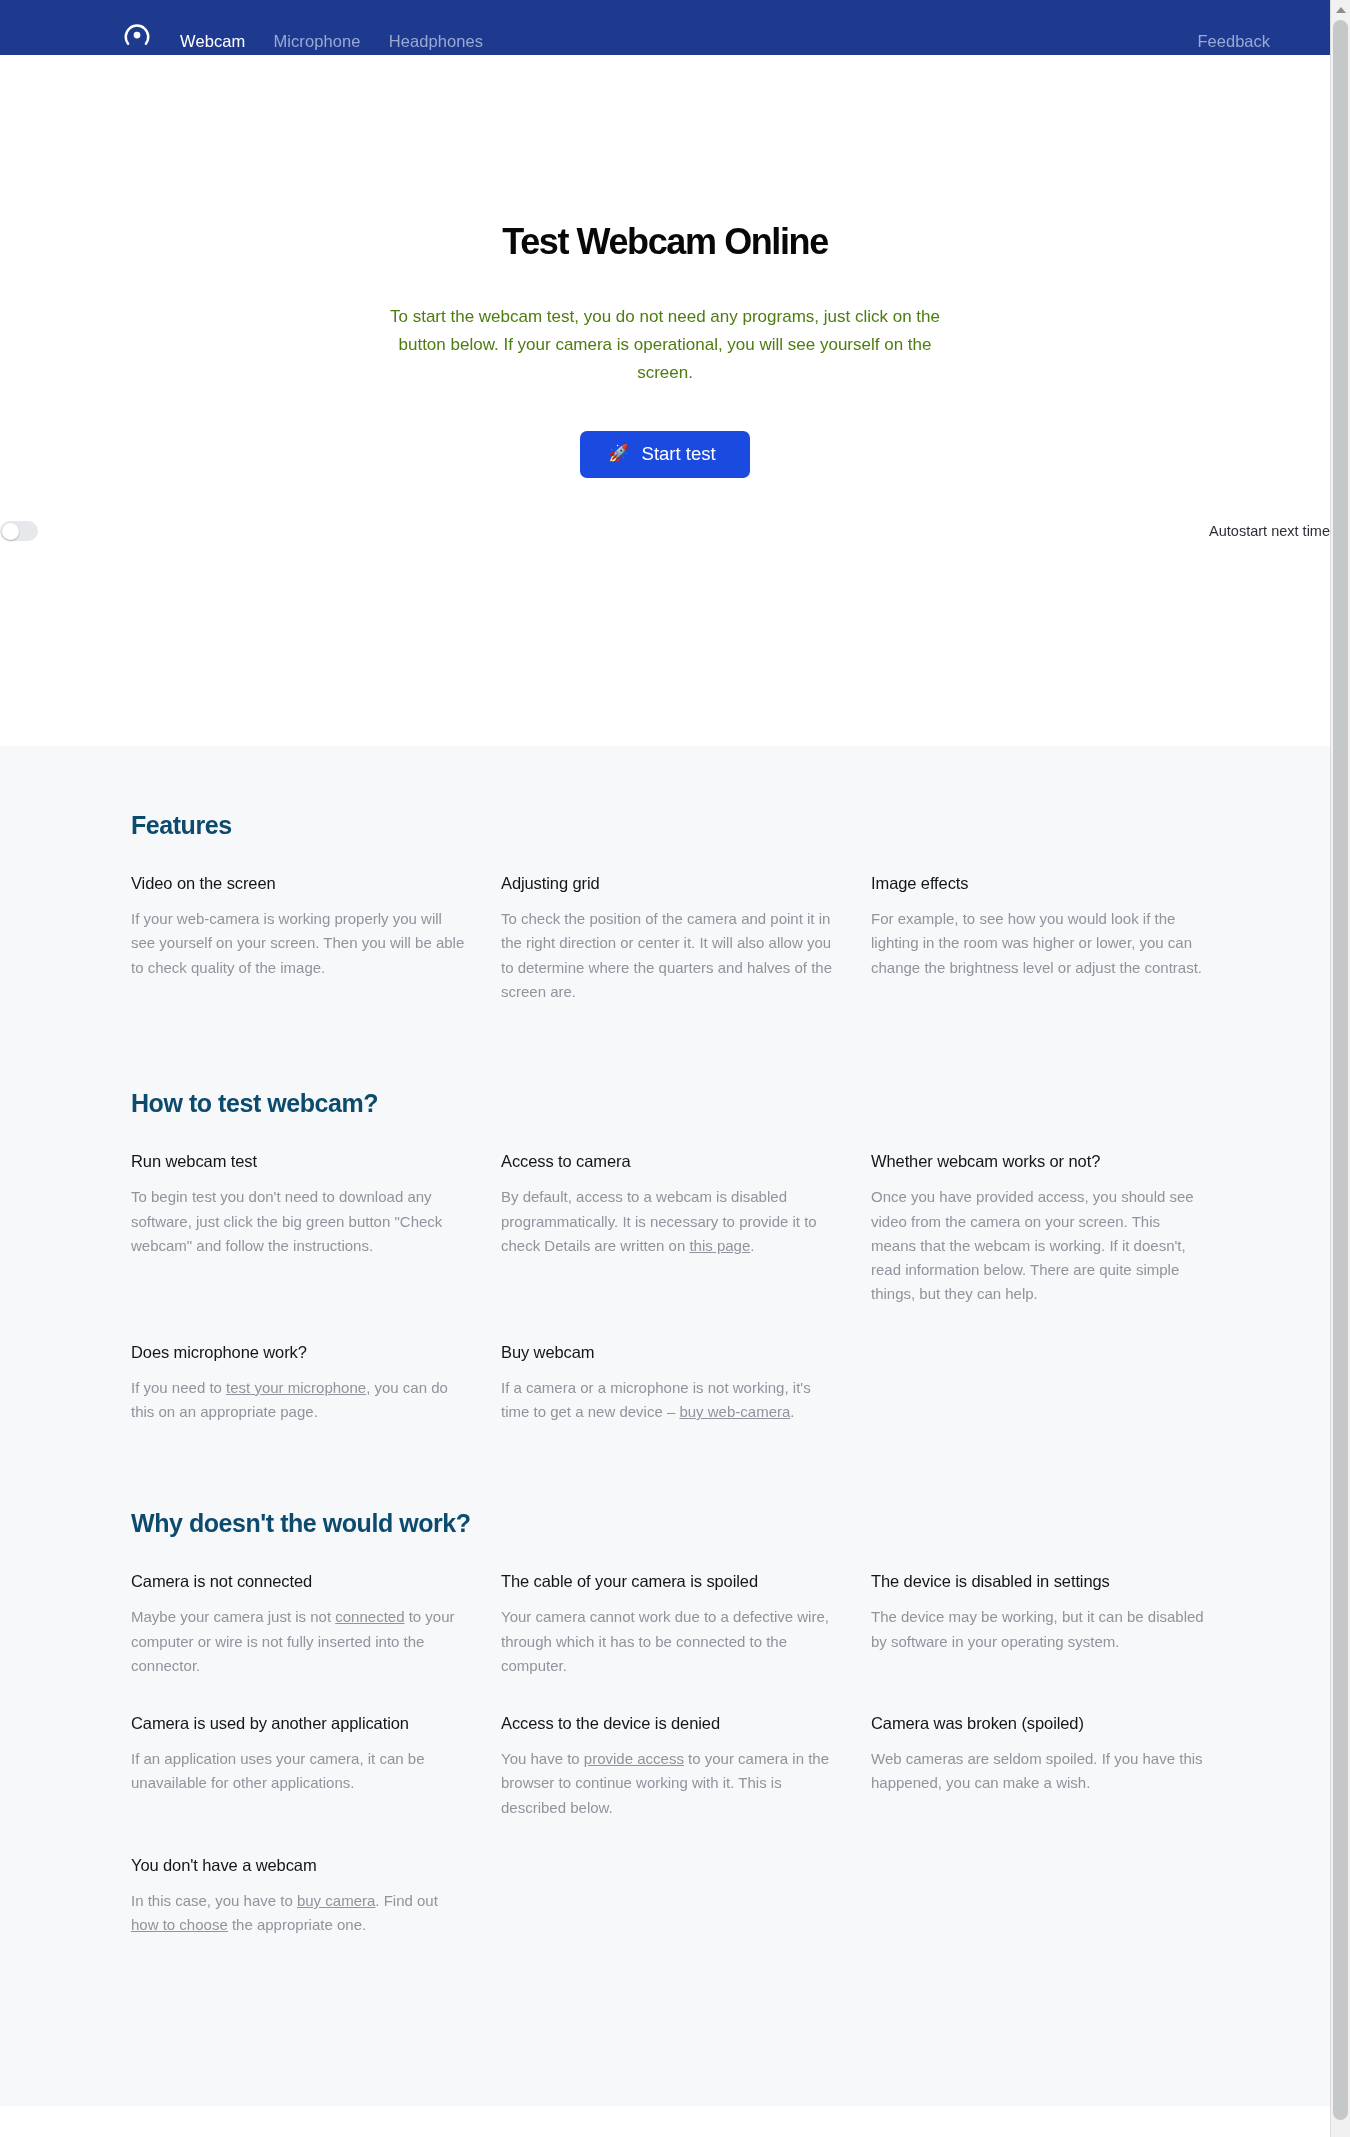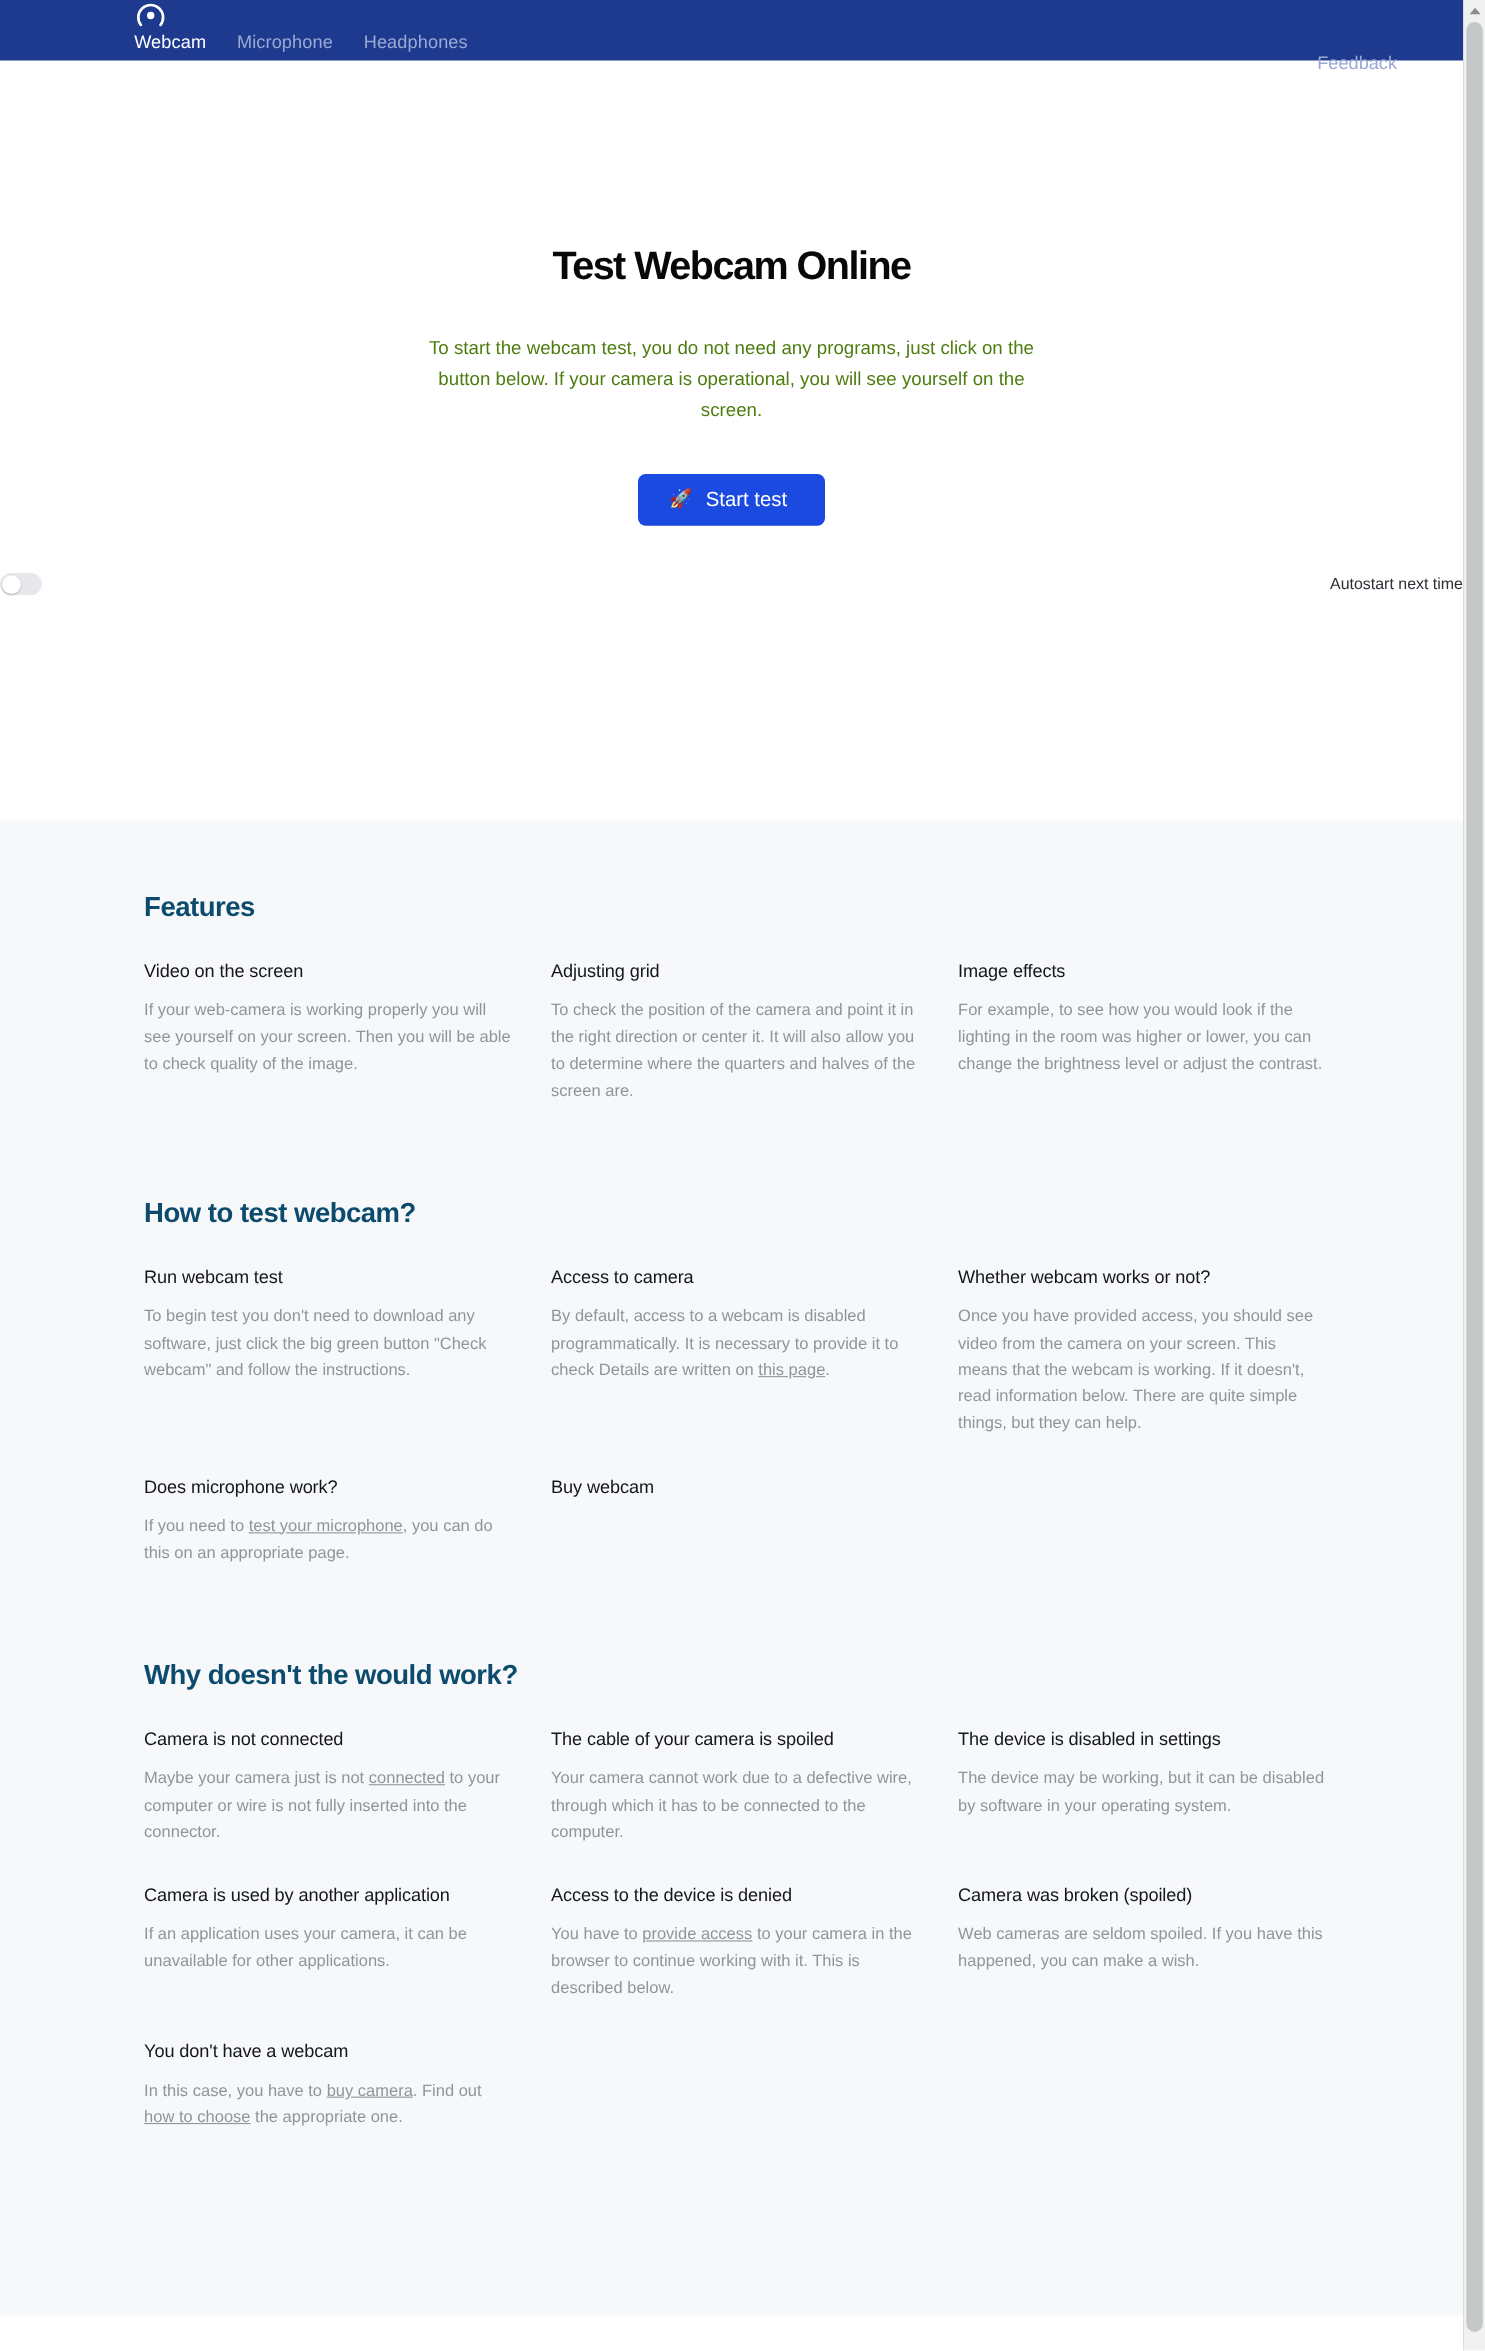--- a/index.html
+++ b/index.html
@@ -54,24 +54,23 @@
     height: 2100px;
     background: #c5c8c9;
     border-radius: 8px;
   }
 
   
   header {
     height: 55px;
     background: #1e3a8f;
     display: flex;
-    align-items: flex-start;
-    padding: 0 60px 16px 122px;
-    position: relative;
-    flex-direction: column;
+    align-items: flex-end;
+    padding: 0 60px 4px 122px;
+    position: relative;
   }
   .logo {
     width: 30px; height: 30px;
     flex: 0 0 30px;
     margin-right: 28px;
     display: block;
   }
   nav.main-nav {
     display: flex;
     align-items: center;
@@ -294,20 +293,21 @@
               <p>Once you have provided access, you should see video from the camera on your screen. This means that the webcam is working. If it doesn't, read information below. There are quite simple things, but they can help.</p>
             </div>
 
             <div class="card">
               <h3>Does microphone work?</h3>
               <p><span>If you need to </span><a href="#" class="inline-link">test your microphone</a><span>, you can do this on an appropriate page.</span></p>
             </div>
 
             <div class="card">
               <h3>Buy webcam</h3>
+              <p><span>If a camera or a microphone is not working, it's time to get a new device – </span><a href="#" class="inline-link">buy web-camera</a><span>.</span></p>
             </div>
 
             <div></div>
           </div>
         </section>
 
         <section class="section">
           <h2 class="section-title">Why doesn't the would work?</h2>
           <div class="grid3">
 

